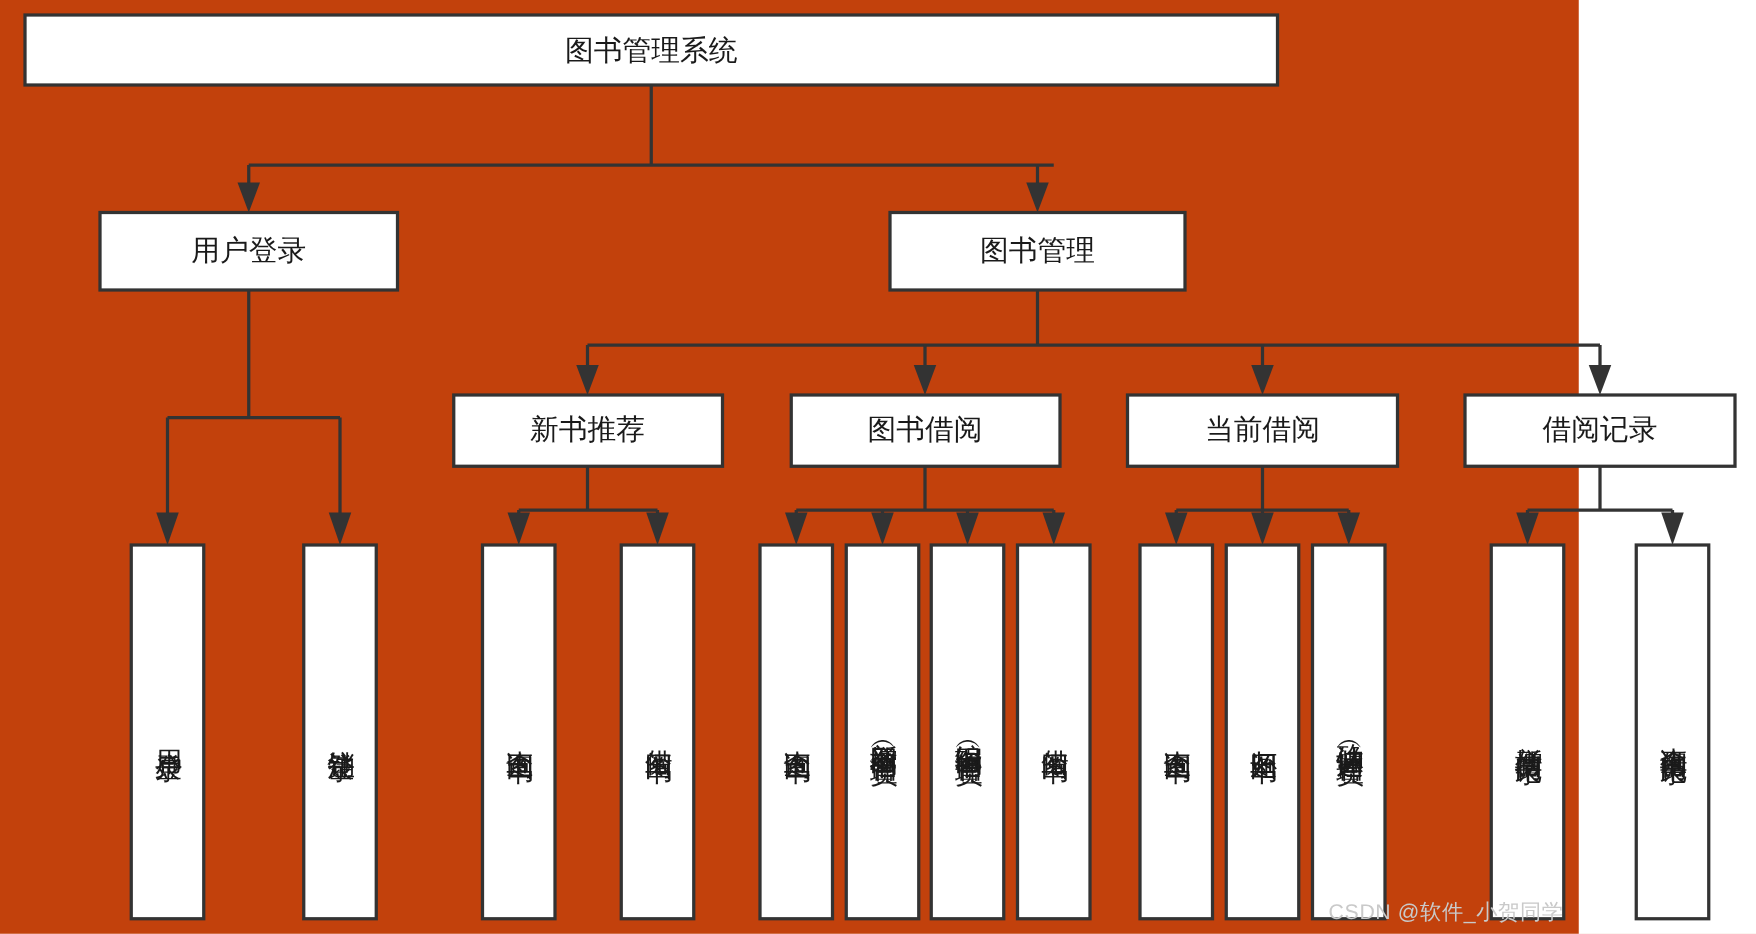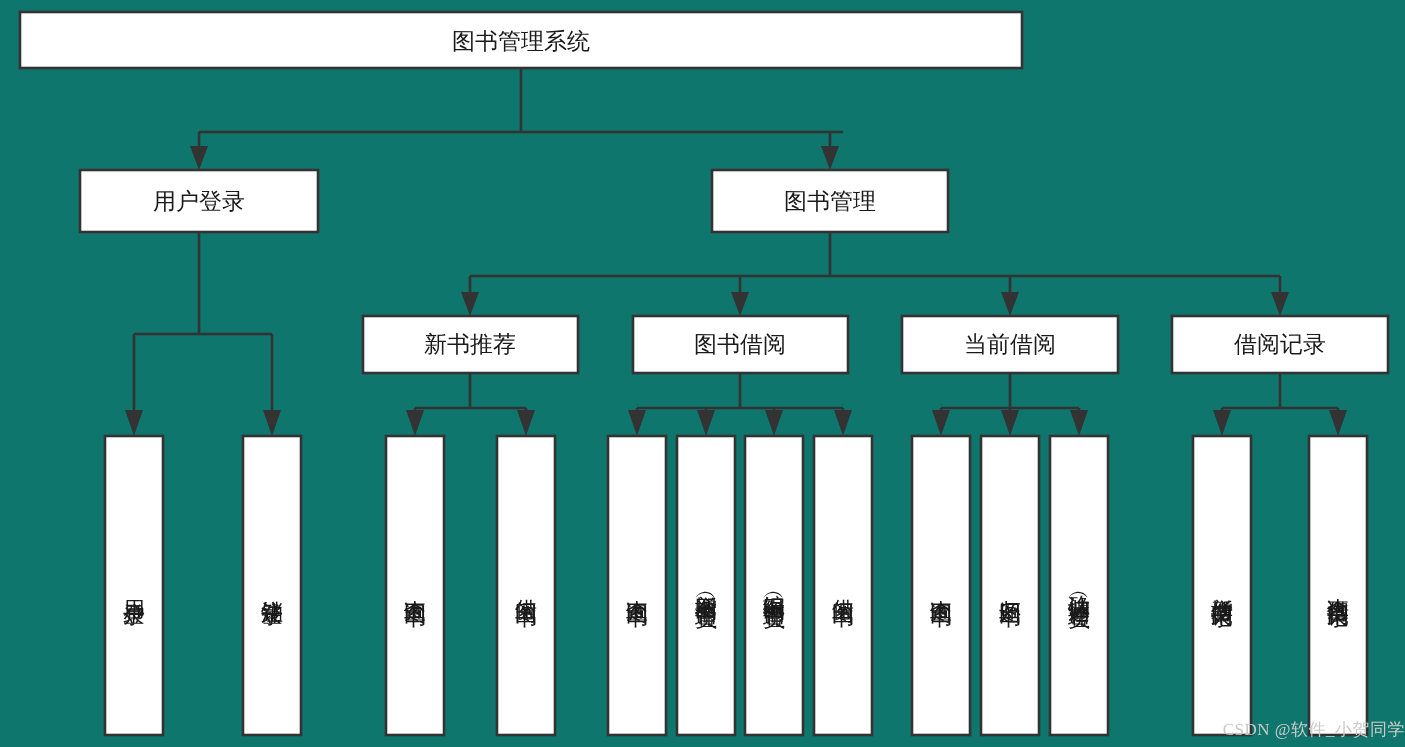--- a/index.html
+++ b/index.html
@@ -9,23 +9,23 @@
     background: #ffffff;
   }
   body {
     width: 1405px;
     height: 747px;
     overflow: hidden;
     font-family: "DejaVu Sans", "Liberation Sans", sans-serif;
   }
   #diagram-root {
     position: relative;
-    width: 1405px;
+    width: 1263px;
     height: 747px;
-    background: #0f766e;
+    background: #c2410c;
   }
   svg#flowchart {
     position: absolute;
     left: 0;
     top: 0;
     width: 1405px;
     height: 747px;
     display: block;
   }
   .node-box {
@@ -61,24 +61,24 @@
     letter-spacing: 2px;
     text-align: center;
     display: flex;
     align-items: center;
     justify-content: center;
     white-space: nowrap;
     user-select: none;
   }
   #watermark {
     position: absolute;
-    right: 0;
+    right: 12px;
     bottom: 6px;
     color: #c9c9c9;
-    font-family: Liberation Serif, serif;
+    font-family: Liberation Sans, sans-serif;
     font-size: 17px;
     letter-spacing: 0.5px;
     white-space: nowrap;
   }
 </style>
 </head>
 <body>
 
 <div id="diagram-root">
 

